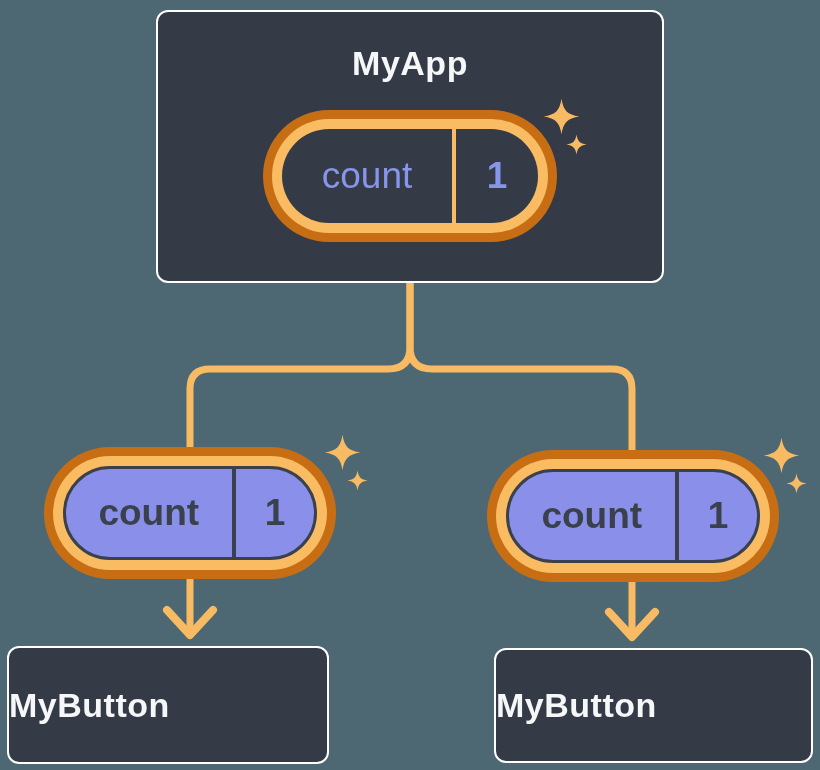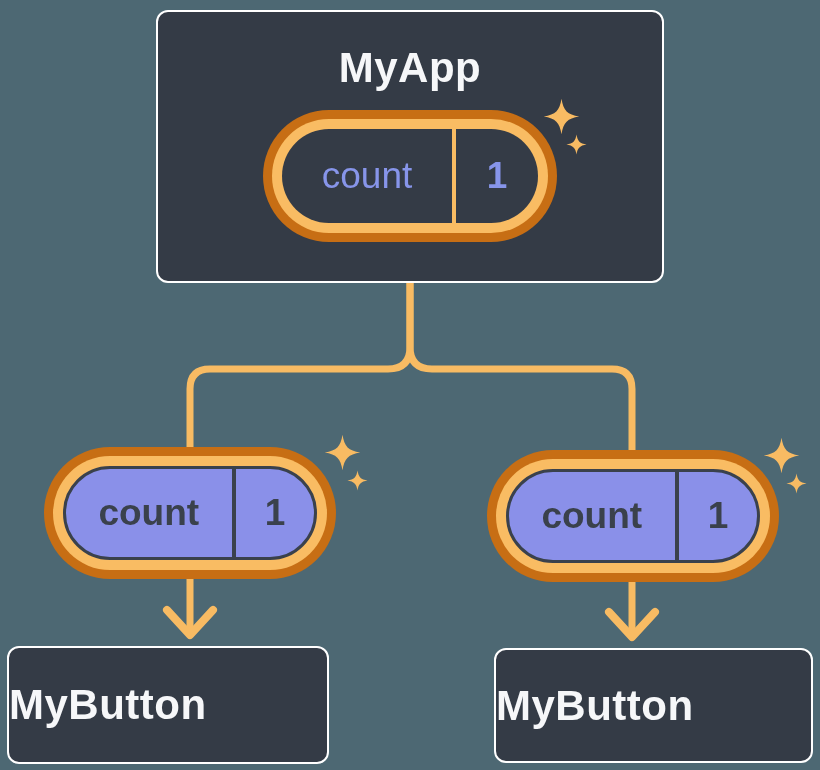--- a/index.html
+++ b/index.html
@@ -6,21 +6,21 @@
     --bg:#4D6873; --node_fill:#343B46; --node_border:#FFFFFF; --node_text:#F6F7F9;
     --arrow:#F8BB63; --ring_outer:#C76E14; --ring_inner:#F9BC63;
     --state_text:#8795EA; --prop_fill:#8A90E9; --prop_text:#3A414C;
   }
   *{box-sizing:border-box;margin:0;padding:0}
   body{background:var(--bg);font-family:"Liberation Sans",sans-serif;}
   .canvas{position:relative;width:820px;height:770px;background:var(--bg);overflow:hidden;}
   .layer-lines{position:absolute;left:0;top:0;z-index:1;color:var(--arrow);}
   .node{position:absolute;z-index:2;background:var(--node_fill);
         border:2.5px solid var(--node_border);border-radius:12px;}
-  .node-title{color:var(--node_text);font-size:42px;font-weight:600;text-align:center;letter-spacing:.5px;}
+  .node-title{color:var(--node_text);font-size:34px;font-weight:600;text-align:center;letter-spacing:.5px;}
   .root-node{left:156px;top:10px;width:508px;height:273px;}
   .root-node .node-title{position:absolute;left:0;right:0;top:32px;}
   .leaf-node{display:flex;align-items:center;justify-content:flex-start;}
   .leaf-left{left:7px;top:646px;width:322px;height:118px;}
   .leaf-right{left:494px;top:648px;width:319px;height:115px;}
   .pill{position:absolute;z-index:2;background:var(--ring_outer);border-radius:999px;padding:9px;}
   .pill-top{left:263px;top:110px;width:294px;height:132px;}
   .pill-left{left:44px;top:447px;width:292px;height:132px;}
   .pill-right{left:487px;top:450px;width:292px;height:132px;}
   .pill-inner{width:100%;height:100%;background:var(--ring_inner);border-radius:999px;padding:10px;}

